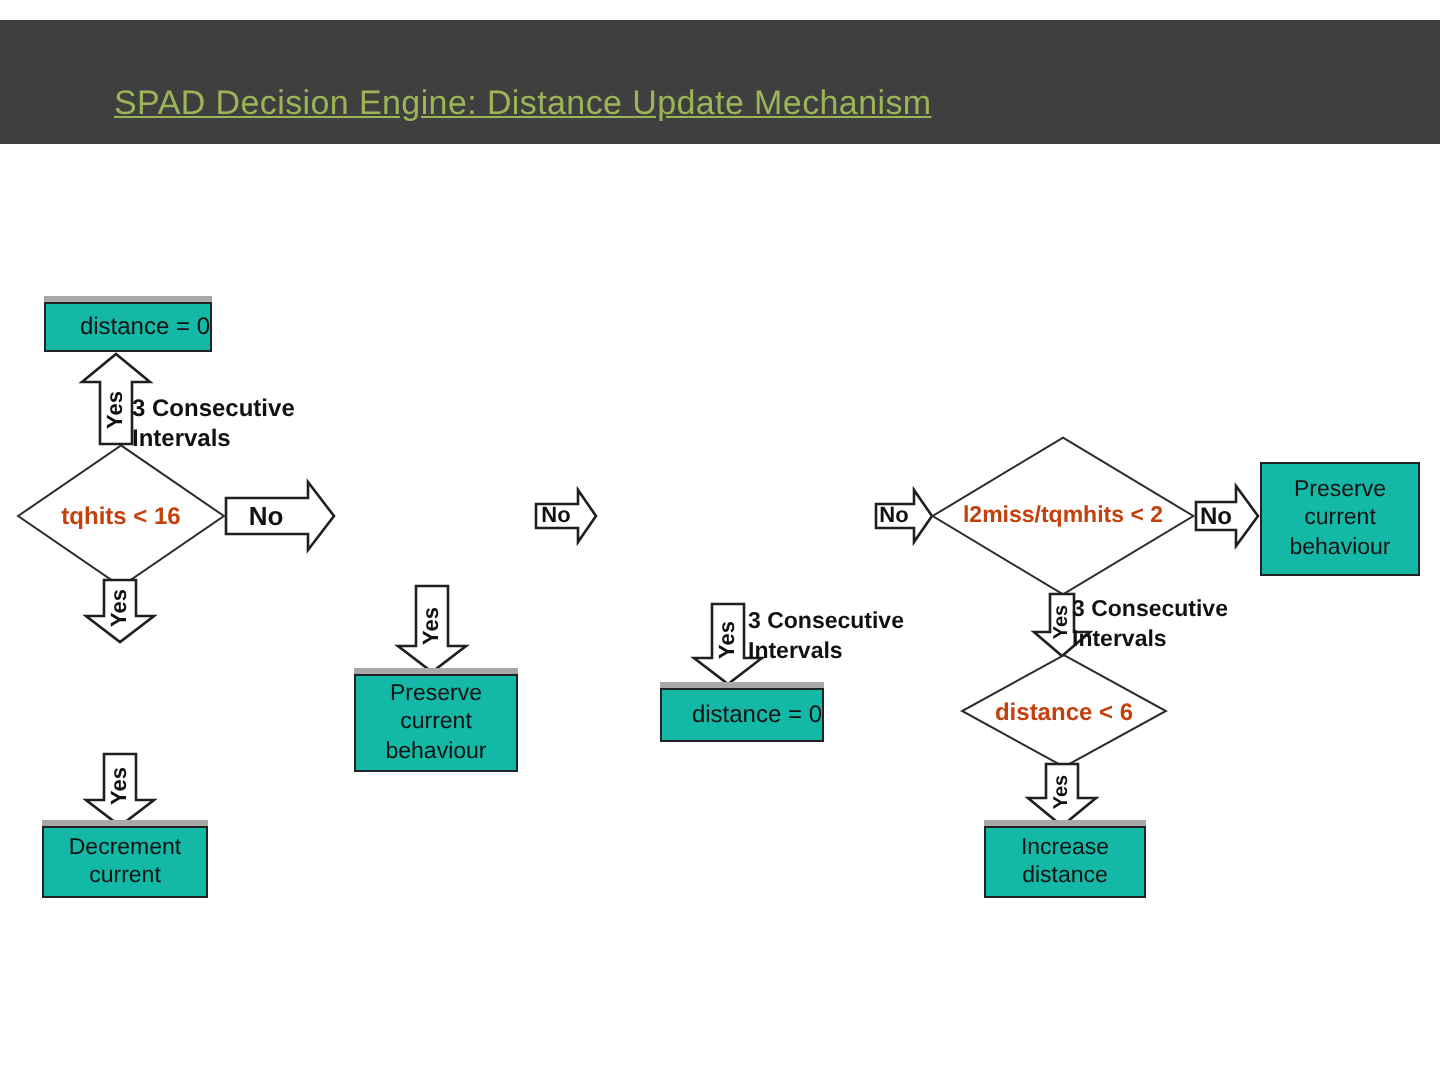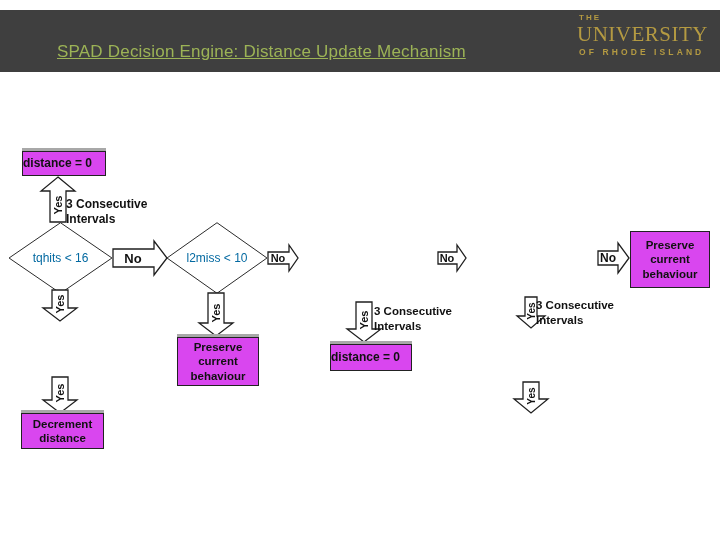--- a/index.html
+++ b/index.html
@@ -14,40 +14,35 @@
   .logo-university{font-family:"Liberation Serif",serif;font-size:21px;letter-spacing:.5px;
                    line-height:1.05;margin-top:1px;}
   .logo-sub{font-size:8.5px;font-weight:700;letter-spacing:3.1px;margin-top:2px;margin-left:2px;}
   
   .canvas{position:absolute;left:0;top:72px;width:720px;height:468px;}
   .canvas > div{position:absolute;}
   .diamond svg,.arrow svg{position:absolute;left:0;top:0;width:100%;height:100%;overflow:visible;}
   .diamond polygon{fill:#fff;stroke:#2b2b2b;stroke-width:1;vector-effect:non-scaling-stroke;}
   .arrow polygon{fill:#fff;stroke:#1f1f1f;stroke-width:1.3;}
   .dlabel{position:absolute;left:50%;top:50%;transform:translate(-50%,-50%);
-          font-weight:400;white-space:nowrap;color:#0369a1;}
-  .pbox{display:flex;align-items:center;justify-content:flex-start;text-align:center;
-        background:#d946ef;border:1.4px solid #222;font-weight:700;line-height:1.22;color:#111;}
+          font-weight:700;white-space:nowrap;color:#c2410c;}
+  .pbox{display:flex;align-items:center;justify-content:flex-end;text-align:center;
+        background:#14b8a6;border:1.4px solid #222;font-weight:400;line-height:1.22;color:#111;}
   .shadowed{box-shadow:0 -3px 0 #a8a8a8;}
   .alabel{position:absolute;transform:translate(-50%,-50%);font-weight:700;color:#111;white-space:nowrap;}
   .vert{transform:translate(-50%,-50%) rotate(-90deg);}
   .note{position:absolute;text-align:left;font-weight:700;line-height:1.28;color:#111;}
 </style>
 </head>
 <body>
 
 <div class="slide">
 
   <div class="topbar">
     <div class="slide-title">SPAD Decision Engine: Distance Update Mechanism</div>
-    <div class="uri-logo">
-      <div class="logo-the">THE</div>
-      <div class="logo-university">UNIVERSITY</div>
-      <div class="logo-sub">OF RHODE ISLAND</div>
-    </div>
   </div>
 
   <div class="canvas">
 
     <div class="pbox shadowed" style="left:22px;top:79px;width:82px;height:23px;font-size:12px">
       <span>distance = 0</span>
     </div>
 
     <div class="arrow" style="left:40px;top:104px;width:36px;height:47px">
       <svg viewBox="0 0 36 47">
@@ -64,42 +59,42 @@
       <span class="dlabel" style="font-size:12px">tqhits &lt; 16</span>
     </div>
 
     <div class="arrow" style="left:112px;top:168px;width:56px;height:36px">
       <svg viewBox="0 0 56 36">
           <polygon points="1,9 42,9 42,1 55,18 42,35 42,27 1,27"></polygon>
         </svg>
       <span class="alabel" style="left:21px;top:18px;font-size:13px">No</span>
     </div>
 
-    <div class="diamond" style="left:166px;top:150px;width:102px;height:72px">
-      <svg viewBox="0 0 100 100" preserveAspectRatio="none">
-          <polygon points="50,1 99,50 50,99 1,50"></polygon>
-        </svg>
-      <span class="dlabel" style="font-size:12px">l2miss &lt; 10</span>
-    </div>
 
     <div class="arrow" style="left:267px;top:172px;width:32px;height:28px">
       <svg viewBox="0 0 32 28">
           <polygon points="1,8 22,8 22,1 31,14 22,27 22,20 1,20"></polygon>
         </svg>
       <span class="alabel" style="left:11px;top:14px;font-size:11px">No</span>
     </div>
 
 
     <div class="arrow" style="left:437px;top:172px;width:30px;height:28px">
       <svg viewBox="0 0 30 28">
           <polygon points="1,8 20,8 20,1 29,14 20,27 20,20 1,20"></polygon>
         </svg>
       <span class="alabel" style="left:10px;top:14px;font-size:11px">No</span>
     </div>
 
+    <div class="diamond" style="left:465px;top:146px;width:133px;height:80px">
+      <svg viewBox="0 0 100 100" preserveAspectRatio="none">
+          <polygon points="50,1 99,50 50,99 1,50"></polygon>
+        </svg>
+      <span class="dlabel" style="font-size:11.5px">l2miss/tqmhits &lt; 2</span>
+    </div>
 
     <div class="arrow" style="left:597px;top:170px;width:33px;height:32px">
       <svg viewBox="0 0 33 32">
           <polygon points="1,9 21,9 21,1 32,16 21,31 21,23 1,23"></polygon>
         </svg>
       <span class="alabel" style="left:11px;top:16px;font-size:12px">No</span>
     </div>
 
     <div class="pbox" style="left:630px;top:159px;width:78px;height:55px;font-size:11.5px">
       <span>Preserve current behaviour</span>
@@ -114,21 +109,21 @@
 
 
     <div class="arrow" style="left:42px;top:304px;width:36px;height:38px">
       <svg viewBox="0 0 36 38">
           <polygon points="10,1 26,1 26,24 35,24 18,37 1,24 10,24"></polygon>
         </svg>
       <span class="alabel vert" style="left:18px;top:17px;font-size:11px">Yes</span>
     </div>
 
     <div class="pbox shadowed" style="left:21px;top:341px;width:81px;height:34px;font-size:11.5px">
-      <span>Decrement distance</span>
+      <span>Decrement current</span>
     </div>
 
     <div class="arrow" style="left:198px;top:220px;width:36px;height:45px">
       <svg viewBox="0 0 36 45">
           <polygon points="10,1 26,1 26,31 35,31 18,44 1,31 10,31"></polygon>
         </svg>
       <span class="alabel vert" style="left:18px;top:21px;font-size:11px">Yes</span>
     </div>
 
     <div class="pbox shadowed" style="left:177px;top:265px;width:80px;height:47px;font-size:11.5px">
@@ -148,23 +143,32 @@
     </div>
 
     <div class="arrow" style="left:516px;top:224px;width:30px;height:33px">
       <svg viewBox="0 0 30 33">
           <polygon points="9,1 21,1 21,20 29,20 15,32 1,20 9,20"></polygon>
         </svg>
       <span class="alabel vert" style="left:15px;top:15px;font-size:10px">Yes</span>
     </div>
     <div class="note" style="left:536px;top:226px;width:94px;font-size:11.5px">3 Consecutive Intervals</div>
 
+    <div class="diamond" style="left:480px;top:255px;width:104px;height:57px">
+      <svg viewBox="0 0 100 100" preserveAspectRatio="none">
+          <polygon points="50,1 99,50 50,99 1,50"></polygon>
+        </svg>
+      <span class="dlabel" style="font-size:12px">distance &lt; 6</span>
+    </div>
 
     <div class="arrow" style="left:513px;top:309px;width:36px;height:33px">
       <svg viewBox="0 0 36 33">
           <polygon points="10,1 26,1 26,18 35,18 18,32 1,18 10,18"></polygon>
         </svg>
       <span class="alabel vert" style="left:18px;top:15px;font-size:10px">Yes</span>
     </div>
 
+    <div class="pbox shadowed" style="left:492px;top:341px;width:79px;height:34px;font-size:11.5px">
+      <span>Increase distance</span>
+    </div>
 
   </div>
 </div>
 
 </body></html>

